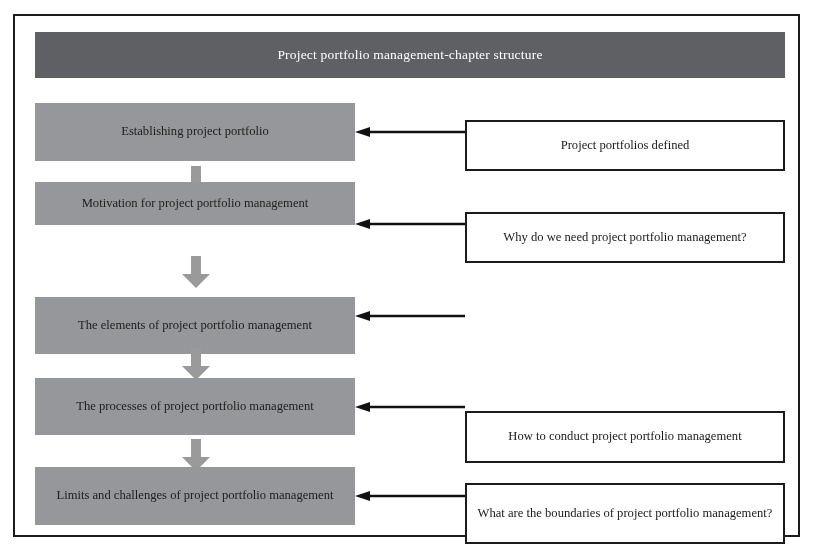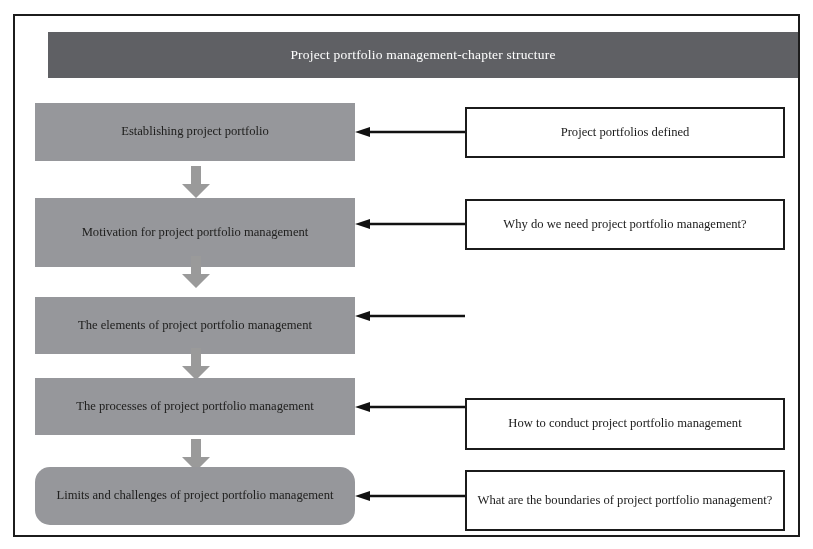--- a/index.html
+++ b/index.html
@@ -29,21 +29,21 @@
     width: 787px;
     height: 523px;
     border: 2px solid #1c1c1c;
     box-sizing: border-box;
     background: transparent;
   }
 
   
   .title-banner {
     position: absolute;
-    left: 48px;
+    left: 35px;
     top: 32px;
     width: 750px;
     height: 46px;
     background: #5f6064;
     display: flex;
     align-items: center;
     justify-content: center;
     box-sizing: border-box;
   }
   .title-banner .title-text {
@@ -78,20 +78,21 @@
     position: absolute;
     left: 465px;
     width: 320px;
     background: #ffffff;
     border: 2.5px solid #1b1b1b;
     display: flex;
     align-items: center;
     justify-content: center;
     box-sizing: border-box;
     padding: 0 6px;
+    margin-top: 13px;
   }
   .question-box .question-text {
     color: #1a1a1a;
     font-size: 12.6px;
     text-align: center;
     line-height: 1.25;
     white-space: nowrap;
   }
 
   
@@ -135,21 +136,21 @@
       <path d="M0,7 L15,2 L15,12 Z" fill="#111111"></path>
     </svg>
   </div>
 
   <div class="down-arrow" style="top:166px;">
     <svg viewBox="0 0 32 32" preserveAspectRatio="none">
       <path d="M11,0 L21,0 L21,18 L30,18 L16,32 L2,18 L11,18 Z" fill="#9a9a9a"></path>
     </svg>
   </div>
 
-  <div class="stage-box" style="top:198px; height:69px;">
+  <div class="stage-box" style="top:182px; height:43px;">
     <span class="stage-text">Motivation for project portfolio management</span>
   </div>
   <div class="question-box" style="top:199px; height:51px;">
     <span class="question-text">Why do we need project portfolio management?</span>
   </div>
   <div class="link-arrow" style="top:217px;">
     <svg viewBox="0 0 110 14" preserveAspectRatio="none">
       <path d="M14,7 L110,7" stroke="#111111" stroke-width="2.6" fill="none"></path>
       <path d="M0,7 L15,2 L15,12 Z" fill="#111111"></path>
     </svg>
@@ -189,21 +190,21 @@
       <path d="M0,7 L15,2 L15,12 Z" fill="#111111"></path>
     </svg>
   </div>
 
   <div class="down-arrow" style="top:439px;">
     <svg viewBox="0 0 32 32" preserveAspectRatio="none">
       <path d="M11,0 L21,0 L21,18 L30,18 L16,32 L2,18 L11,18 Z" fill="#9a9a9a"></path>
     </svg>
   </div>
 
-  <div class="stage-box" style="top:467px; height:58px;border-radius:15px;">
+  <div class="stage-box" style="top:467px; height:58px;">
     <span class="stage-text">Limits and challenges of project portfolio management</span>
   </div>
   <div class="question-box" style="top:470px; height:61px;">
     <span class="question-text">What are the boundaries of project portfolio management?</span>
   </div>
   <div class="link-arrow" style="top:489px;">
     <svg viewBox="0 0 110 14" preserveAspectRatio="none">
       <path d="M14,7 L110,7" stroke="#111111" stroke-width="2.6" fill="none"></path>
       <path d="M0,7 L15,2 L15,12 Z" fill="#111111"></path>
     </svg>

